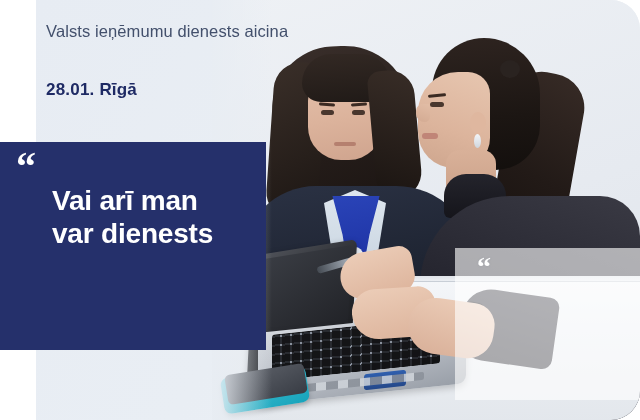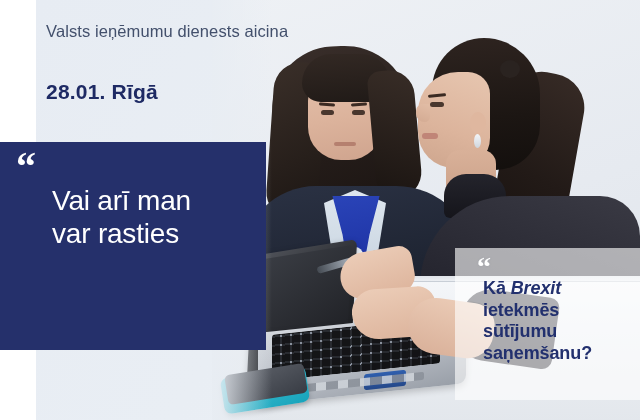--- a/index.html
+++ b/index.html
@@ -9,20 +9,21 @@
   }
   body {
     font-family: "Liberation Sans", sans-serif;
   }
   .poster {
     position: relative;
     width: 640px;
     height: 420px;
     overflow: hidden;
     background: #ffffff;
+    border-radius: 29px;
   }
 
   
   .bg-white-left {
     position: absolute;
     left: 0; top: 0;
     width: 36px; height: 420px;
     background: #ffffff;
     z-index: 1;
   }
@@ -384,21 +385,21 @@
     color: #43506c;
     font-size: 16.5px;
     line-height: 1.38;
     letter-spacing: .1px;
   }
   .date-line {
     position: absolute;
     left: 46px; top: 80px;
     z-index: 5;
     color: #1e2a64;
-    font-size: 21px;
+    font-size: 17px;
     font-weight: bold;
     letter-spacing: .2px;
   }
 
   .quote-main {
     position: absolute;
     left: 0; top: 142px;
     width: 266px; height: 208px;
     background: #25306b;
     z-index: 6;
@@ -411,21 +412,21 @@
     font-size: 40px;
     font-weight: bold;
     line-height: .75;
     display: block;
     height: 30px;
   }
   .quote-main .qtext {
     display: block;
     color: #ffffff;
     font-size: 28px;
-    font-weight: normal;
+    font-weight: bold;
     line-height: 1.18;
     margin-left: 36px;
     margin-top: 2px;
     letter-spacing: -.2px;
   }
 
   .quote-sec {
     position: absolute;
     left: 455px; top: 248px;
     width: 185px; height: 152px;
@@ -525,28 +526,22 @@
   <div class="headline">
     <div>Valsts ieņēmumu dienests aicina</div>
   </div>
 
   <div class="date-line">28.01. Rīgā</div>
 
   <div class="quote-main">
     <span class="qmark">“</span>
     <span class="qtext">
       <span>Vai arī man</span><br>
-      <span>var rasties</span><br>
+      <span>var dienests</span><br>
       <br>
     </span>
   </div>
 
   <div class="quote-sec">
     <span class="qmark">“</span>
-    <span class="qtext">
-      <span>Kā </span><em>Brexit</em><br>
-      <span>ietekmēs</span><br>
-      <span>sūtījumu</span><br>
-      <span>saņemšanu?</span>
-    </span>
   </div>
 
 </div>
 
 </body></html>

